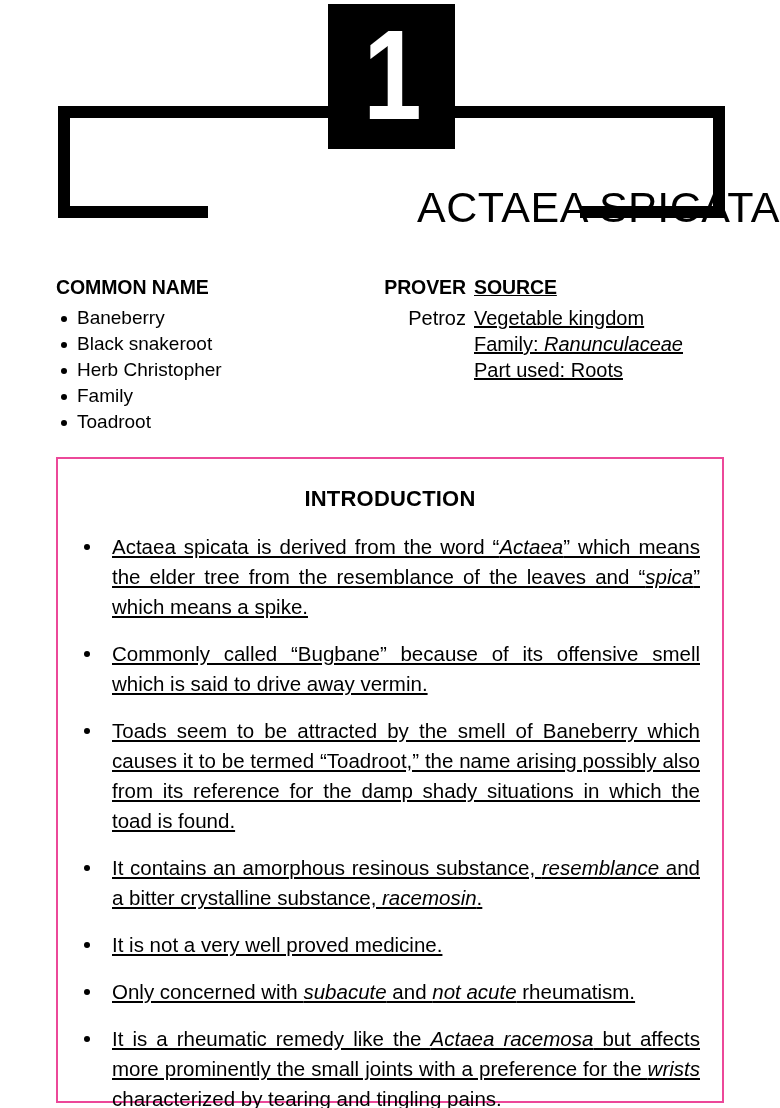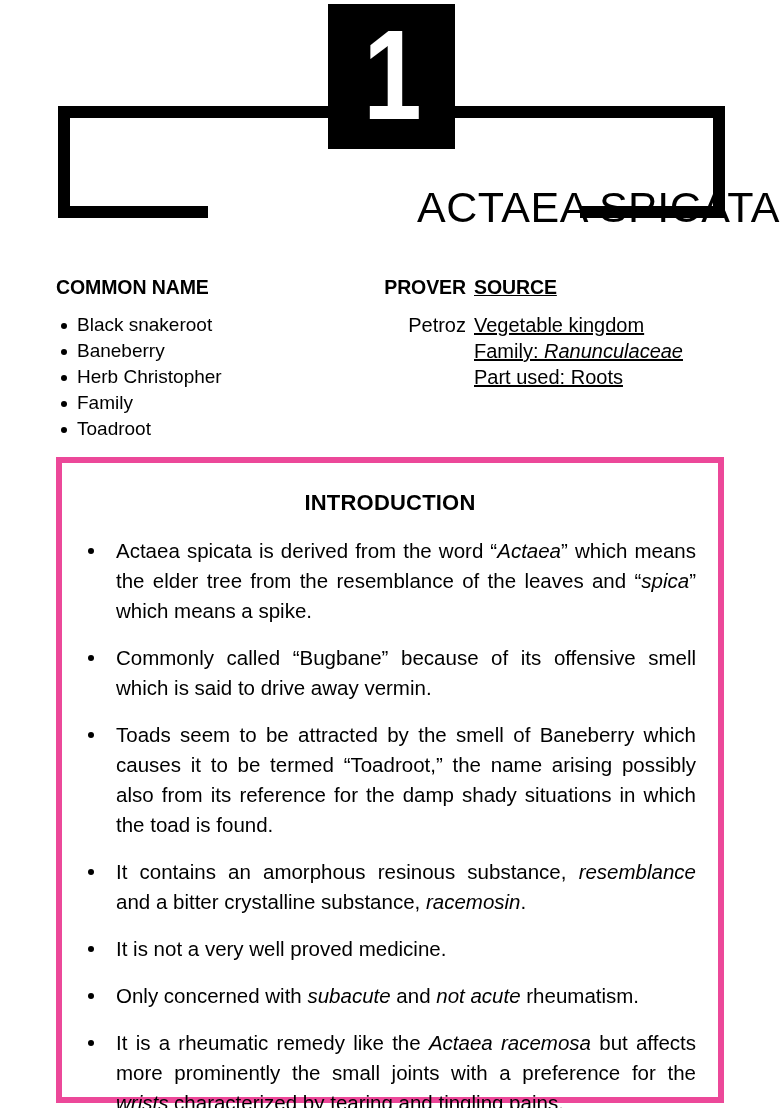--- a/index.html
+++ b/index.html
@@ -108,21 +108,21 @@
     top: 0;
   }
   #col-common-name { left: 56px; width: 230px; }
   #col-prover      { left: 291px; width: 175px; text-align: right; }
   #col-source      { left: 474px; width: 290px; text-decoration: underline; }
 
   .col-heading {
     font-weight: bold;
     font-size: 19.5px;
     letter-spacing: -0.1px;
-    margin-bottom: 13px;
+    margin-bottom: 6px;
     white-space: nowrap;
   }
   .col-line {
     font-size: 20px;
     line-height: 26px;
     white-space: nowrap;
   }
   .col-line .ital { font-style: italic; }
 
   .name-list {
@@ -147,21 +147,21 @@
     border-radius: 50%;
   }
 
   
   #introduction-box {
     position: absolute;
     left: 56px;
     top: 457px;
     width: 668px;
     height: 646px;
-    border: 6px solid #ec4899;
+    border: 2px solid #ec4899;
     box-sizing: border-box;
     background: #fff;
   }
   #introduction-heading {
     text-align: center;
     font-weight: bold;
     font-size: 22px;
     letter-spacing: 0.2px;
     margin-top: 27px;
     margin-bottom: 20px;
@@ -172,20 +172,21 @@
     padding: 0 22px 0 0;
   }
   #intro-list li {
     position: relative;
     padding-left: 54px;
     margin-bottom: 17px;
     font-size: 20.5px;
     line-height: 30px;
     text-align: justify;
     text-justify: inter-word;
+    text-decoration: underline;
   }
   #intro-list li:last-child { margin-bottom: 0; }
   #intro-list li .dot {
     position: absolute;
     left: 26px;
     top: 12px;
     width: 6px;
     height: 6px;
     background: #000;
     border-radius: 50%;
@@ -213,25 +214,25 @@
   <div id="chapter-title">ACTAEA SPICATA</div>
 </div>
 
 <div id="info-columns">
 
   <div class="info-col" id="col-common-name">
     <div class="col-heading">COMMON NAME</div>
     <ul class="name-list" id="common-name-list">
       <li>
         <span class="dot"></span>
+        <span>Baneberry</span>
+      </li>
+      <li>
+        <span class="dot"></span>
         <span>Black snakeroot</span>
-      </li>
-      <li>
-        <span class="dot"></span>
-        <span>Baneberry</span>
       </li>
       <li>
         <span class="dot"></span>
         <span>Herb Christopher</span>
       </li>
       <li>
         <span class="dot"></span>
         <span>Family</span>
       </li>
       <li>

